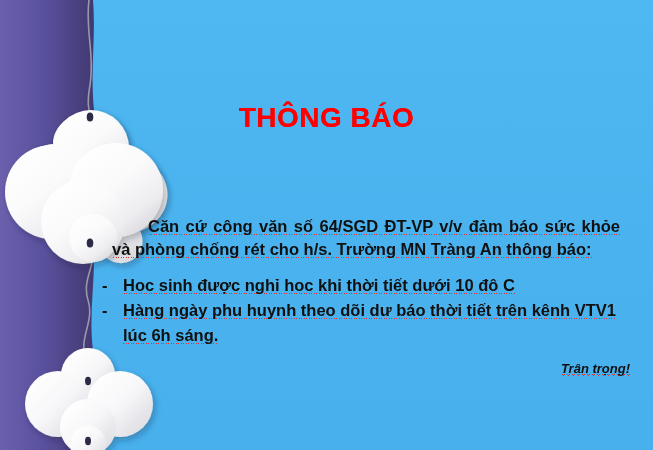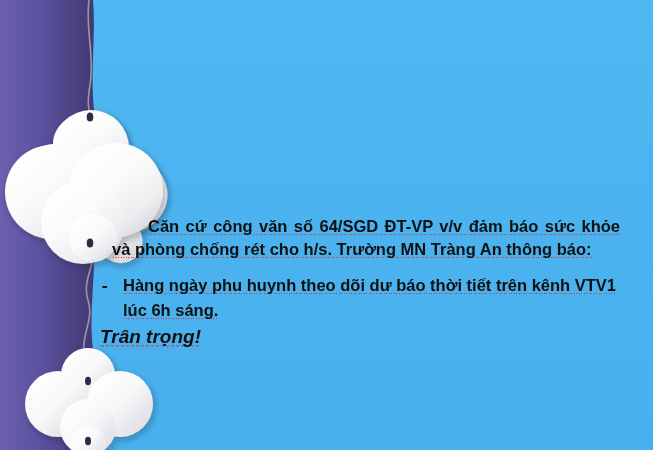--- a/index.html
+++ b/index.html
@@ -92,25 +92,25 @@
     margin: 0;
   }
   .bullet-dash {
     position: absolute;
     left: 2px;
     top: 0;
     color: #101010;
     font-weight: bold;
   }
   .closing {
-    margin-top: 3px;
-    text-align: left;
+    margin-top: 13px;
+    text-align: right;
     padding-right: 2px;
     color: #101010;
-    font-size: 19px;
+    font-size: 13px;
     font-weight: bold;
     font-style: italic;
   }
 
   
   .sp {
     position: relative;
     display: inline;
     background-repeat: repeat-x;
     background-position: 0 1.02em;
@@ -188,29 +188,31 @@
       <circle cx="120" cy="404" r="33" fill="url(#cloudGrad2)"></circle>
       <circle cx="88" cy="427" r="28" fill="url(#cloudGrad2)"></circle>
       <circle cx="88" cy="444" r="18" fill="url(#cloudGrad2)"></circle>
     </g>
     <ellipse cx="88" cy="381" rx="3" ry="4.2" fill="#2B2B45"></ellipse>
     <ellipse cx="88" cy="441" rx="3" ry="4.2" fill="#2B2B45"></ellipse>
   </svg>
 
   <div class="content">
 
+    <div class="title">THÔNG BÁO</div>
 
 
     <div class="body-block">
 
       <p class="para"><span class="sp">Căn cứ công văn số 64/SGD ĐT-VP v/v đảm báo sức khỏe và phòng chống rét cho h/s. Trường MN Tràng An thông báo:</span></p>
 
       <ul class="bullet-list">
         <li class="bullet-item">
           <span class="bullet-dash">-</span>
+          <span class="sp">Hoc sinh được nghỉ hoc khi thời tiết dưới 10 đô C</span>
         </li>
         <li class="bullet-item">
           <span class="bullet-dash">-</span>
           <span class="sp">Hàng  ngày phu huynh theo dõi dư báo thời tiết trên kênh VTV1 lúc 6h sáng.</span>
         </li>
       </ul>
 
       <div class="closing"><span class="sp">Trân trọng!</span></div>
 
     </div>

